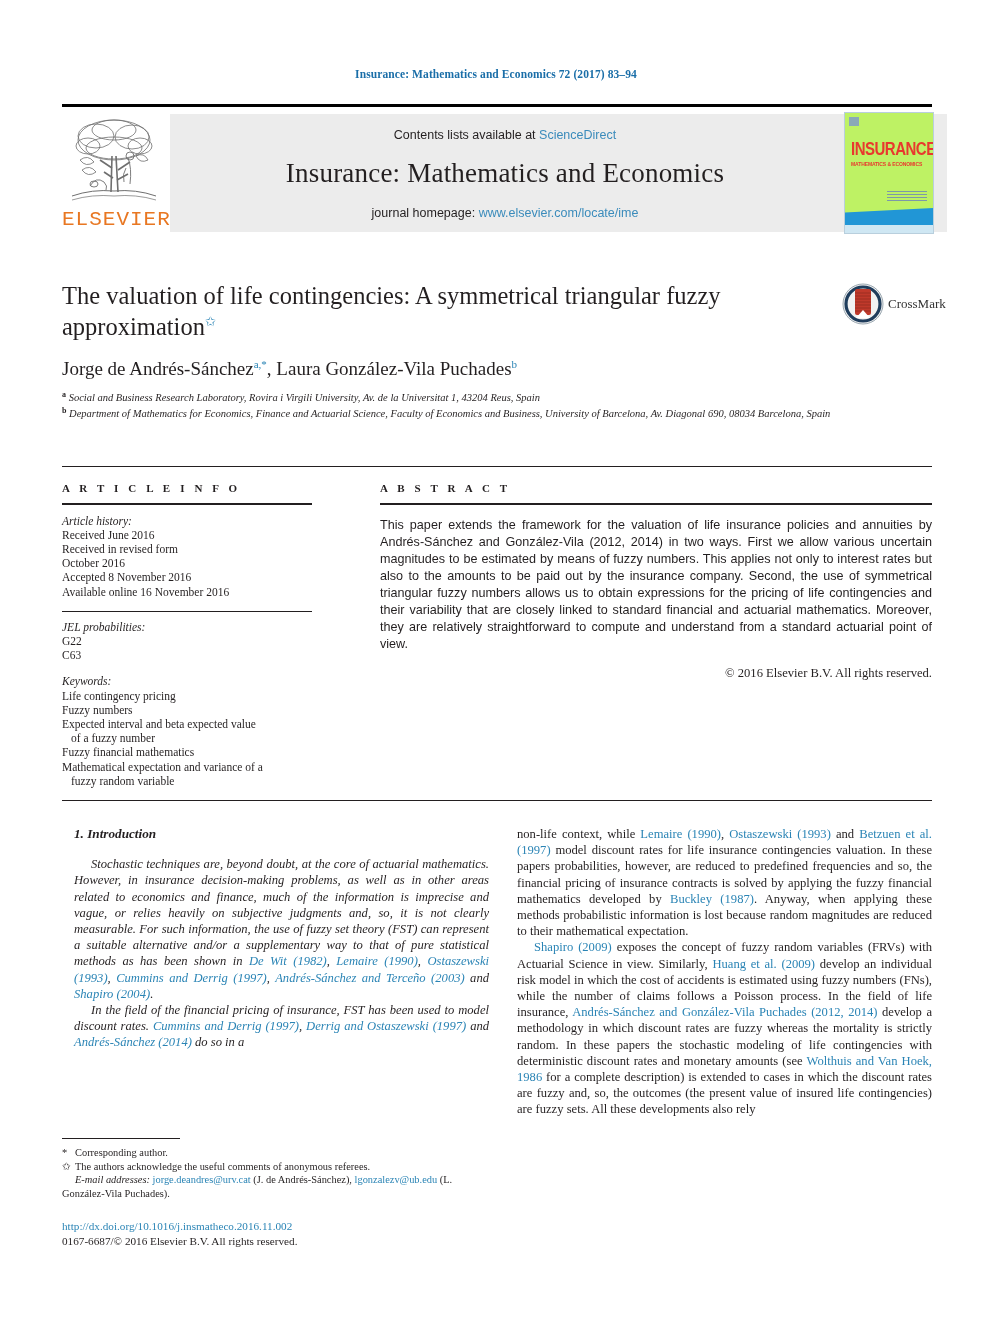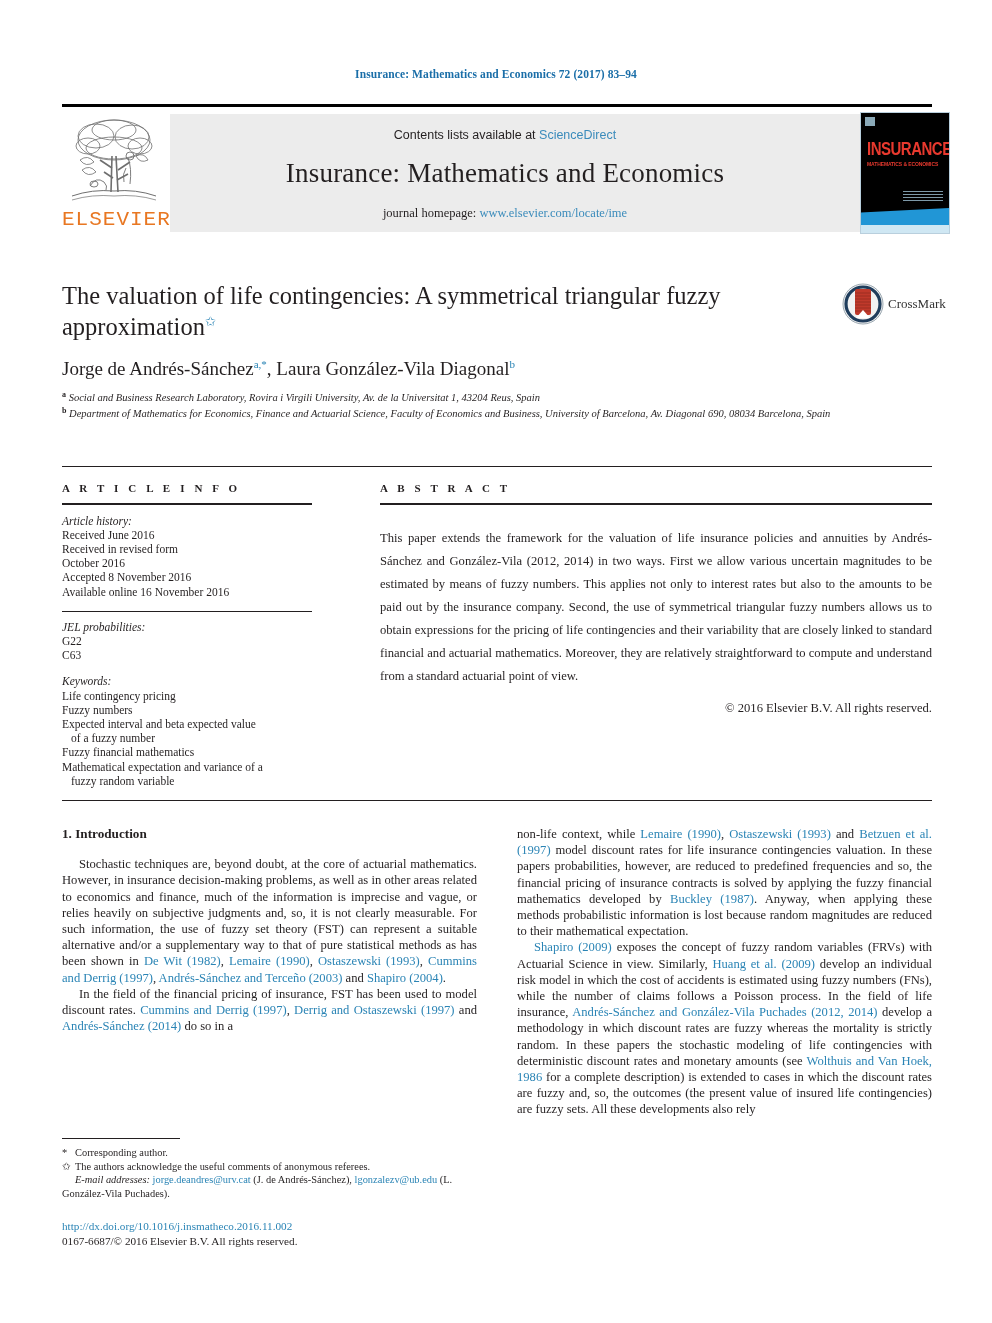--- a/index.html
+++ b/index.html
@@ -53,28 +53,28 @@
     font-size:12.5px;color:#231f20;
   }
   .banner .contents a{color:#3a8bbb;text-decoration:none;}
   .banner .jtitle{
     position:absolute;left:0;top:44px;width:670px;
     font-family:"Liberation Serif", serif;
     font-size:27px;color:#231f20;letter-spacing:.2px;
   }
   .banner .homepage{
     position:absolute;left:0;top:92px;width:670px;
-    font-family:Liberation Serif, serif;
+    font-family:Liberation Sans, sans-serif;
     font-size:12.5px;color:#231f20;
   }
   .banner .homepage a{color:#3a8bbb;text-decoration:none;}
   .cover{
-    position:absolute;left:798px;top:2px;width:88px;height:120px;
+    position:absolute;left:782px;top:2px;width:88px;height:120px;
     border:1px solid #b9cfdd;
-    background:#000000;
+    background:#bef264;
     overflow:hidden;
   }
   .cover .cov-top{
     position:absolute;left:4px;top:4px;right:4px;height:9px;
     font-size:3px;color:#5a7d8e;font-family:"Liberation Sans",sans-serif;
     display:flex;justify-content:space-between;align-items:flex-start;
   }
   .cover .cov-els{width:10px;height:9px;background:#8aa9b8;}
   .cover .ins-word{
     position:absolute;left:6px;top:24px;width:76px;
@@ -150,41 +150,41 @@
   .meta{
     font-family:"Liberation Serif", serif;
     font-size:11.5px;line-height:14.2px;color:#231f20;margin-top:9px;
   }
   .meta .lab{font-style:italic;}
   .meta p{margin:0;}
   .meta .indent{padding-left:9px;}
   .gap{height:12px;}
 
   .abstract-body{
-    font-family:Liberation Serif, serif;
-    font-size:12.6px;line-height:23px;color:#231f20;
+    font-family:Liberation Sans, sans-serif;
+    font-size:12.6px;line-height:17px;color:#231f20;
     text-align:justify;
-    margin-top:22px;
+    margin-top:12px;
   }
   .copyright{
     font-family:"Liberation Serif", serif;
     font-size:12.6px;color:#231f20;text-align:right;margin-top:13px;
   }
 
   
   .bodycols{
     position:absolute;left:62px;top:826px;width:870px;height:440px;
   }
   .col{
     position:absolute;top:0;width:415px;
     font-family:"Liberation Serif", serif;
     font-size:12.6px;line-height:16.2px;color:#231f20;
     text-align:justify;
   }
-  .colL{left:0;}
+  .colL{left:12px;font-style:italic;}
   .colR{left:455px;}
   .h2{
     font-family:"Liberation Serif", serif;
     font-weight:bold;font-size:13.2px;color:#231f20;margin:0 0 14px 0;
   }
   .col p{margin:0;text-indent:17px;}
   a.ref{color:#2a84b5;text-decoration:none;}
   a.lnk{color:#2a84b5;text-decoration:none;}
 
   
@@ -288,21 +288,21 @@
         <circle cx="21" cy="21" r="17" fill="none" stroke="#1f3d5c" stroke-width="3.2"></circle>
         <rect x="13" y="6" width="16" height="26" rx="2" fill="#c0392b"></rect>
         <g stroke="#8d2a1e" stroke-width="0.7">
           <path d="M13 10h16M13 13h16M13 16h16M13 19h16M13 22h16M13 25h16M13 28h16"></path>
         </g>
         <path d="M21 27 L28 35 L14 35 Z" fill="#ffffff"></path>
       </svg>
       <span class="cm-text">CrossMark</span>
     </div>
 
-    <div class="authors"><span>Jorge de Andrés-Sánchez</span><sup>a,*</sup><span>, Laura González-Vila Diagonal</span><sup>b</sup></div>
+    <div class="authors"><span>Jorge de Andrés-Sánchez</span><sup>a,*</sup><span>, Laura González-Vila Puchades</span><sup>b</sup></div>
 
     <div class="affil">
       <p><sup>a</sup><span> Social and Business Research Laboratory, Rovira i Virgili University, Av. de la Universitat 1, 43204 Reus, Spain</span></p>
       <p><sup>b</sup><span> Department of Mathematics for Economics, Finance and Actuarial Science, Faculty of Economics and Business, University of Barcelona, Av. Diagonal 690, 08034 Barcelona, Spain</span></p>
     </div>
   </div>
 
   <div class="rule-full" style="top:466px"></div>
 
   <div class="infocol">

